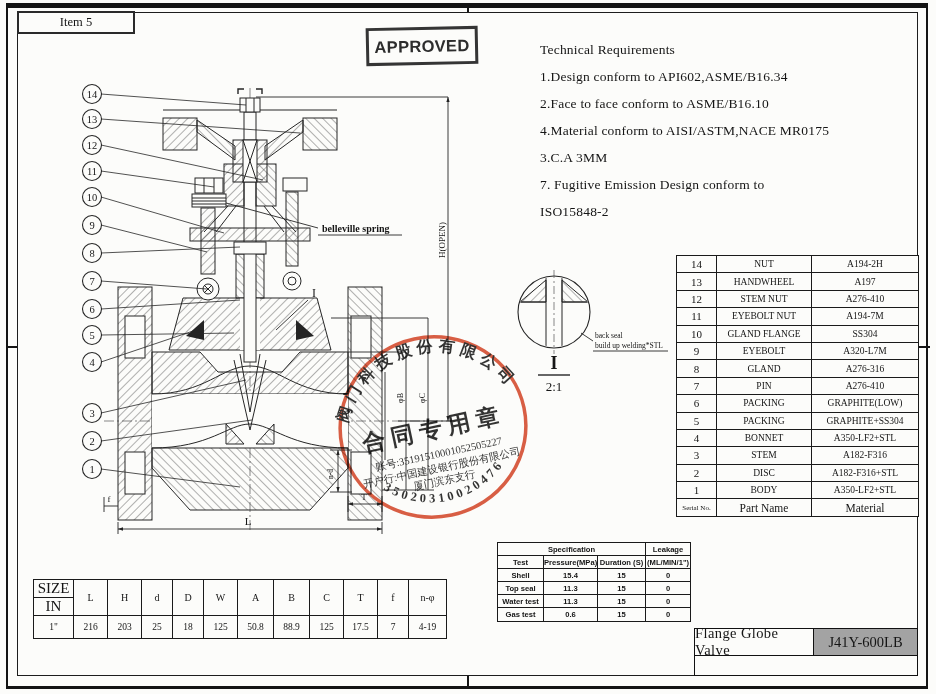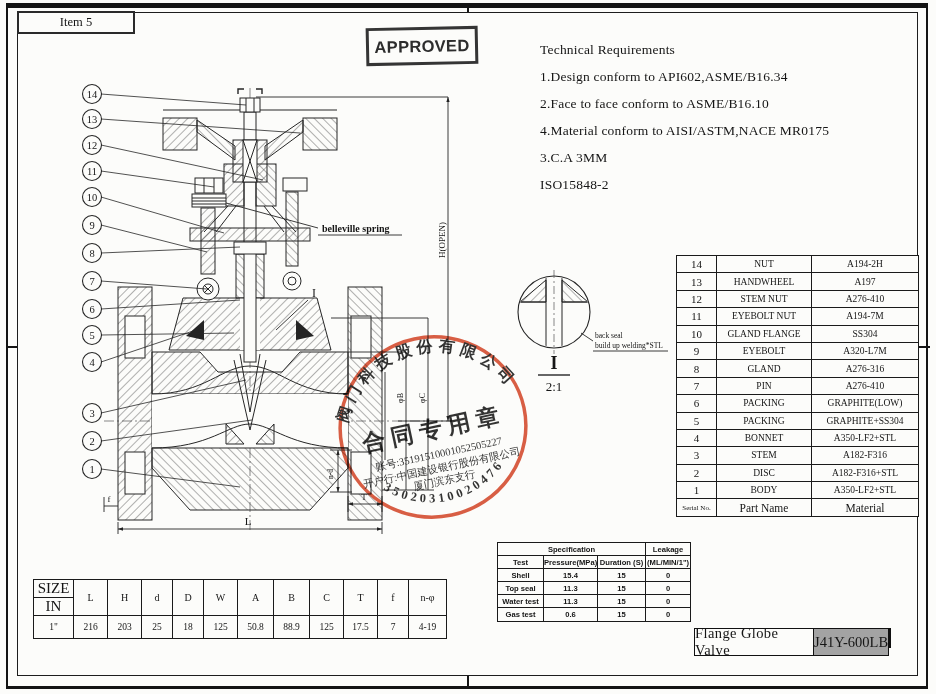--- a/index.html
+++ b/index.html
@@ -29,21 +29,21 @@
   
   .spec{position:absolute;left:497px;top:542px;width:193px;z-index:2;
     font-family:"Liberation Sans",sans-serif;font-weight:bold;font-size:7.6px;}
   .spec td{height:12.1px;border-width:1px;}
   
   .size{position:absolute;left:33px;top:579px;width:413px;z-index:2;font-size:10px;}
   .size td{height:13px;}
   .size tr.drow td{height:22px;font-size:9.5px;}
   .size .szc{font-size:15px;}
   
-  .tblock{position:absolute;left:694px;top:628px;width:224px;z-index:2;display:flex;flex-direction:row;}
+  .tblock{position:absolute;left:694px;top:628px;width:224px;z-index:2;display:flex;flex-direction:column;}
   .tb-row1{display:flex;height:28px;}
   .tb-name{width:120px;box-sizing:border-box;border:1.8px solid #111;display:flex;align-items:center;
     justify-content:center;font-size:14.5px;letter-spacing:.4px;background:#fcfcfa;}
   .tb-model{flex:1;box-sizing:border-box;border:1.8px solid #111;border-left:none;display:flex;
     align-items:center;justify-content:center;font-size:14.5px;background:#a3a3a3;}
   .tb-row2{height:20px;box-sizing:border-box;border:1.8px solid #111;border-top:none;background:#fcfcfa;}
   svg.draw{position:absolute;left:0;top:0;z-index:1;}
   svg.stamp{position:absolute;left:0;top:0;z-index:5;mix-blend-mode:multiply;opacity:.88;pointer-events:none;}
   svg text{font-family:"Liberation Serif",serif;fill:#161616;}
 </style>
@@ -60,20 +60,21 @@
     <span>APPROVED</span>
   </div>
 
   <div class="techreq">
     <div>Technical Requirements</div>
     <div id="techreq-lines">
         <div>1.Design conform to API602,ASME/B16.34</div>
         <div>2.Face to face conform to ASME/B16.10</div>
         <div>4.Material conform to AISI/ASTM,NACE MR0175</div>
         <div>3.C.A 3MM</div>
+        <div>7. Fugitive Emission Design conform to</div>
         <div>ISO15848-2</div>
       </div>
   </div>
 
   <svg class="draw" width="936" height="694" viewBox="0 0 936 694">
     <defs>
       <pattern id="h1" width="6" height="6" patternUnits="userSpaceOnUse" patternTransform="rotate(45)">
         <line x1="0" y1="0" x2="0" y2="6" stroke="#3c3c3c" stroke-width="0.8"></line>
       </pattern>
       <pattern id="h2" width="6" height="6" patternUnits="userSpaceOnUse" patternTransform="rotate(-45)">

